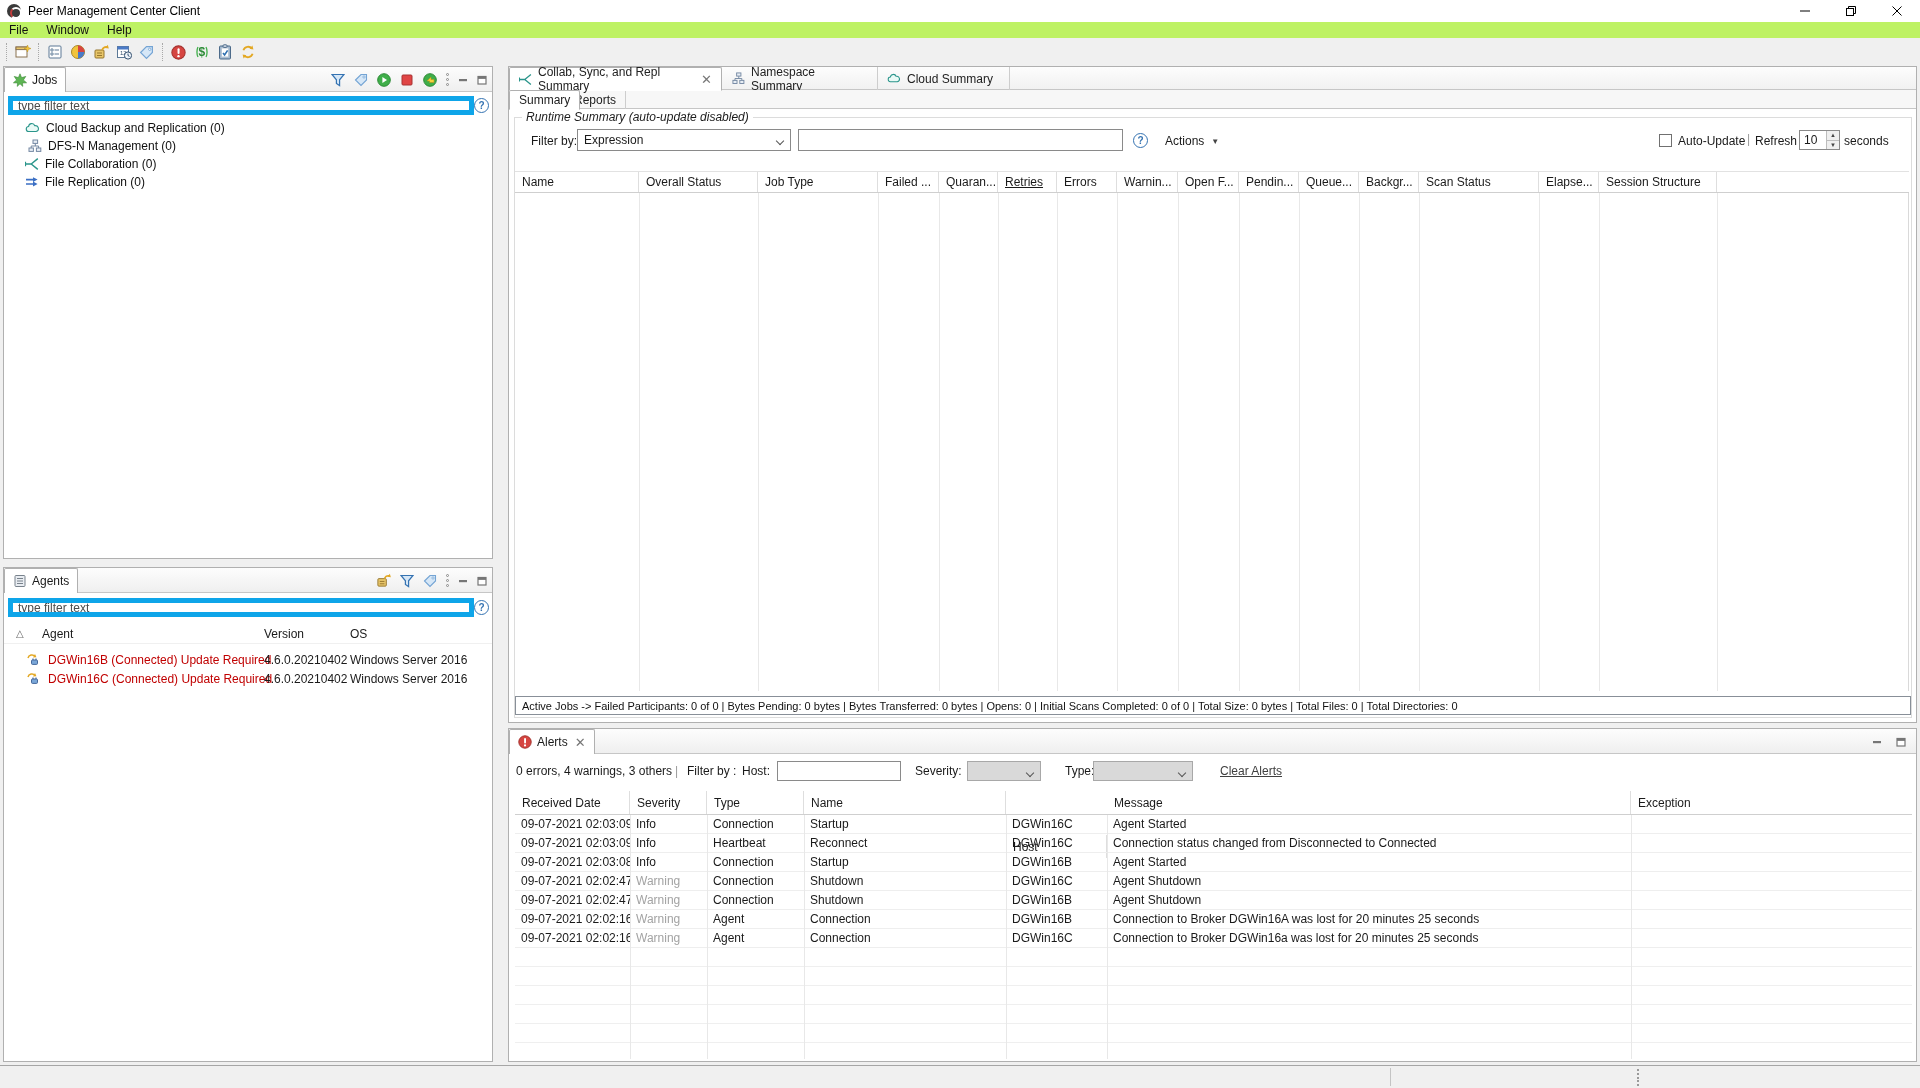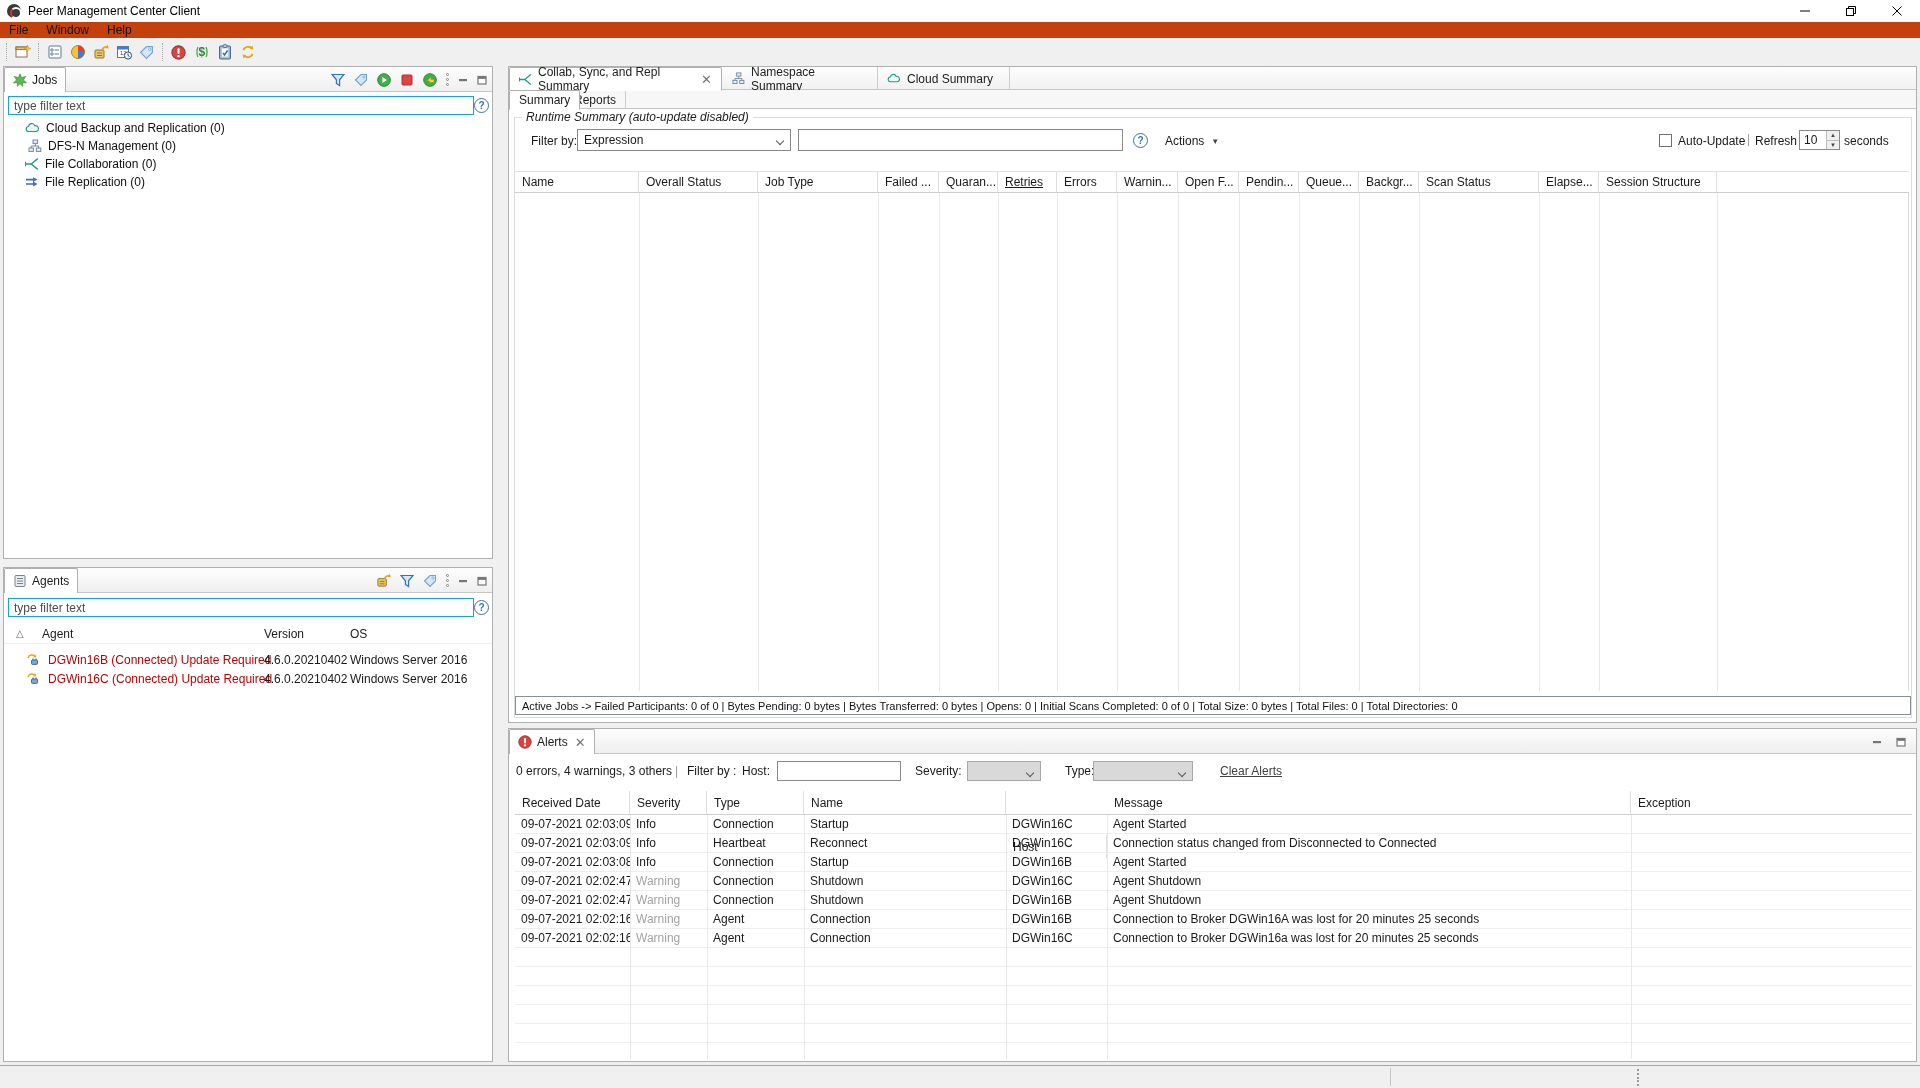--- a/index.html
+++ b/index.html
@@ -15,35 +15,35 @@
   
   .titlebar { position:absolute; left:0; top:0; width:1920px; height:22px; background:#ffffff; display:flex; align-items:center; }
   .app-icon { width:14px; height:14px; margin:0 7px 0 7px; border-radius:50%; background:#3a3a3a; position:relative; flex:none; }
   .app-icon::after{ content:""; position:absolute; left:3px; top:3px; width:8px; height:8px; border-radius:50%; border:2px solid #fff; border-left-color:#c23b3b; }
   .title-text { font-size:12px; color:#000; }
   .win-controls { position:absolute; right:0; top:0; height:22px; display:flex; }
   .win-btn { width:46px; height:22px; display:flex; align-items:center; justify-content:center; }
   .win-btn svg { display:block; }
 
   
-  .menubar { position:absolute; left:0; top:22px; width:1920px; height:16px; background:#c2410c; display:flex; align-items:flex-start; }
+  .menubar { position:absolute; left:0; top:22px; width:1920px; height:16px; background:#bef264; display:flex; align-items:flex-start; }
   .menu-item { padding:0 9px; height:16px; line-height:16px; color:#111; }
 
   
   .toolbar { position:absolute; left:0; top:38px; width:1920px; height:28px; background:#f0f0f0; display:flex; align-items:center; padding-left:2px; }
   .tb-sep { width:1px; height:18px; border-left:1px dotted #a9a9a9; margin:0 4px; }
   .tb-btn { width:23px; height:23px; display:flex; align-items:center; justify-content:center; }
   .tb-btn svg { display:block; }
 
   
   .panel { position:absolute; background:#ffffff; border:1px solid #b0b0b0; }
   .ptab-strip { position:absolute; left:0; top:0; right:0; height:25px; background:linear-gradient(#fdfdfd,#efefef); border-bottom:1px solid #c6c6c6; }
   .ptab { position:absolute; top:0; height:25px; background:#ffffff; border:1px solid #b0b0b0; border-bottom:none; border-radius:2px 2px 0 0; display:flex; align-items:center; gap:5px; padding:0 8px; z-index:2; }
   .view-toolbar { position:absolute; right:5px; top:0; height:25px; display:flex; align-items:center; gap:9px; z-index:3; }
-  .filter-input { position:absolute; height:19px; border:1px solid #0ea5e9; background:#fff; font:12px "Liberation Sans",sans-serif; padding:0 5px; color:#222; }
+  .filter-input { position:absolute; height:19px; border:5px solid #0ea5e9; background:#fff; font:12px "Liberation Sans",sans-serif; padding:0 5px; color:#222; }
   .filter-input::placeholder { color:#4c4c4c; opacity:1; }
   .help-circle { position:absolute; width:15px; height:15px; border-radius:50%; border:1.6px solid #3573b2; color:#3573b2; font-size:10px; font-weight:bold; display:flex; align-items:center; justify-content:center; background:#fff; }
 
   
   .tree-item { position:absolute; left:0; right:2px; height:18px; display:flex; align-items:center; gap:6px; padding-left:21px; }
   .tree-item .lbl { color:#101010; }
 
   
   .ag-head { position:absolute; display:flex; align-items:center; color:#1a1a1a; }
   .ag-row  { position:absolute; height:19px; display:flex; align-items:center; }

